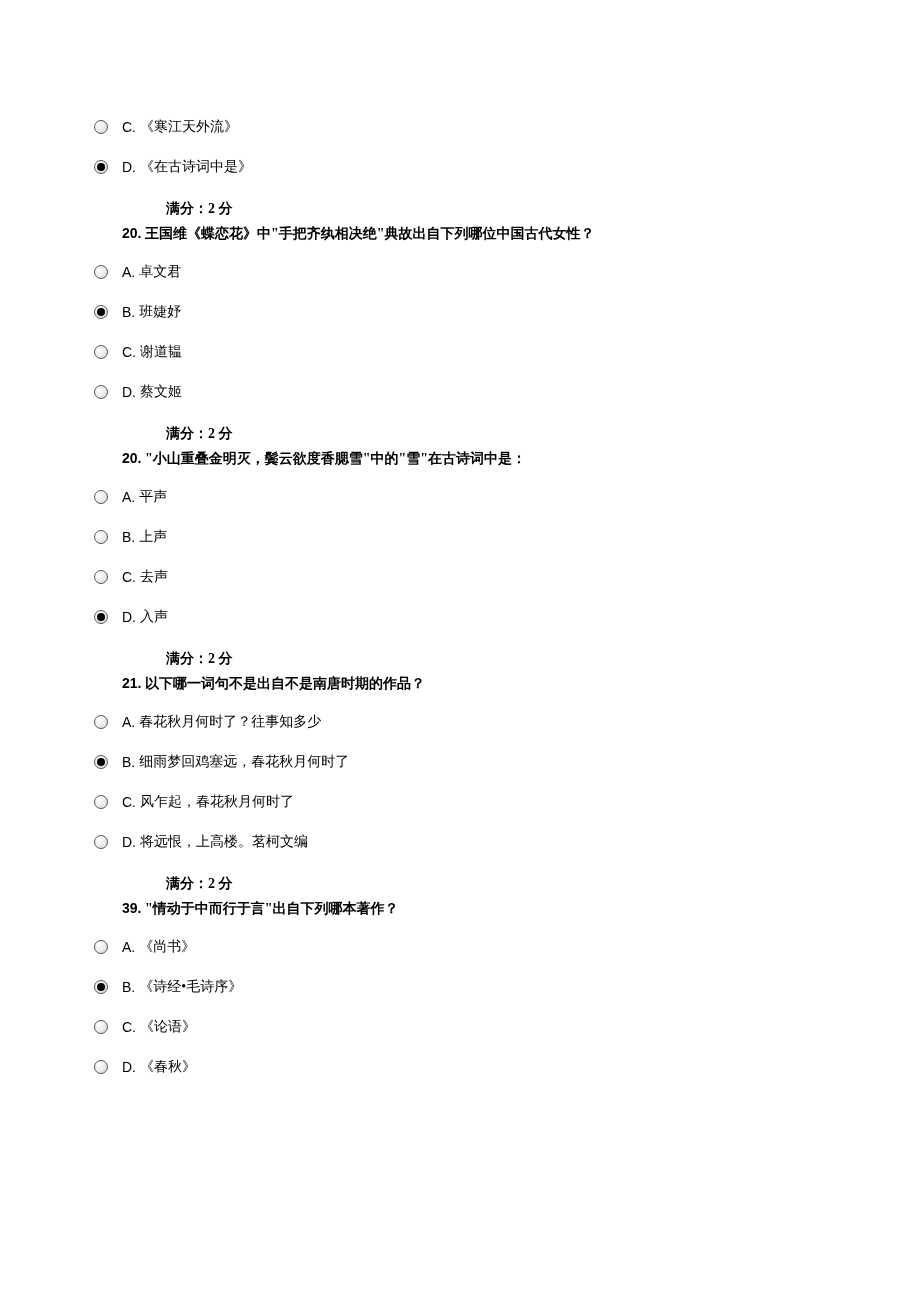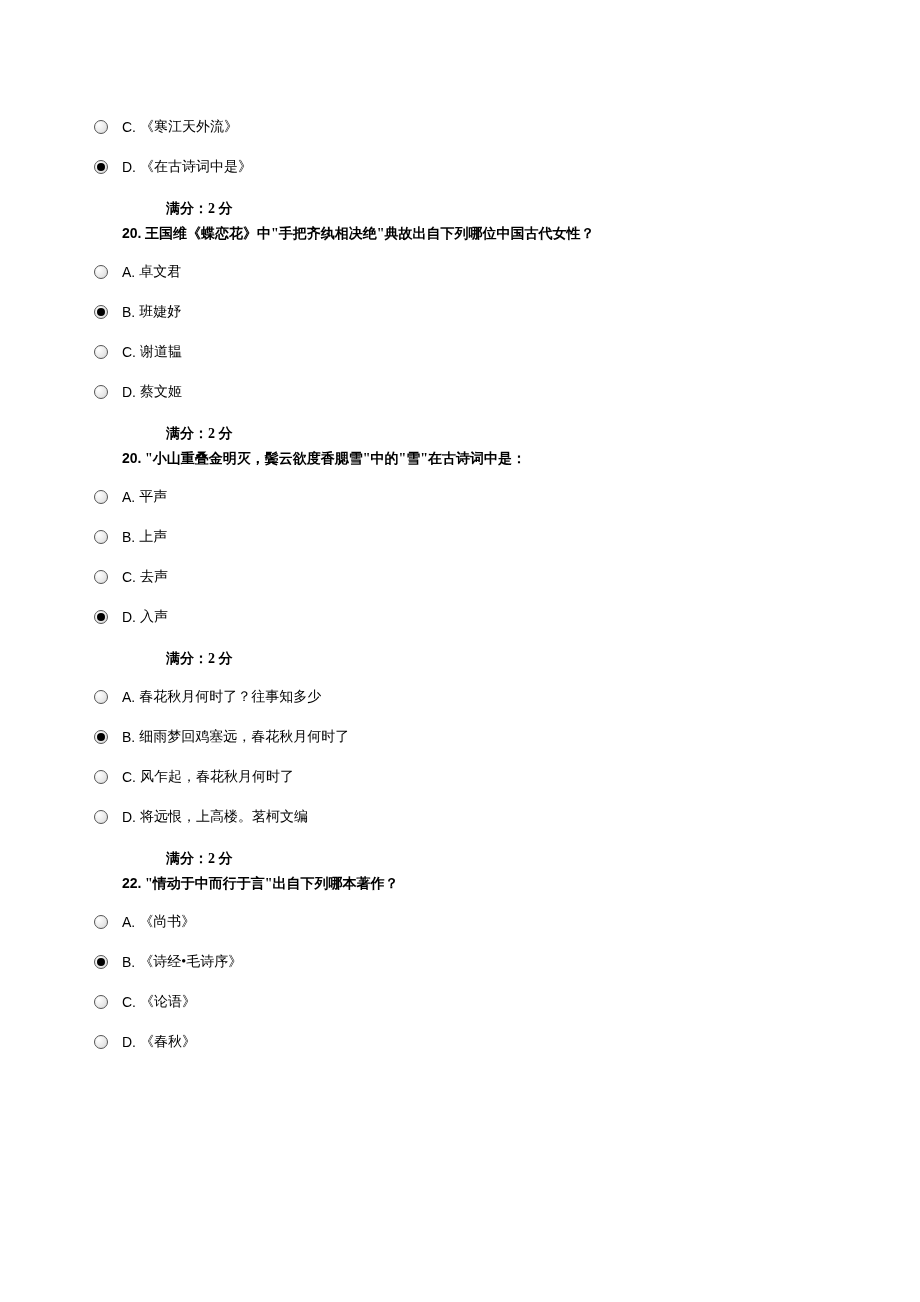--- a/index.html
+++ b/index.html
@@ -129,20 +129,21 @@
         <span class="opt-label">C.</span>
         <span class="opt-text">去声</span>
       </div>
       <div class="option-row">
         <span class="radio checked"></span>
         <span class="opt-label">D.</span>
         <span class="opt-text">入声</span>
       </div>
       <div class="info-block">
         <div class="score">满分：2 分</div>
+        <div><span class="q-num">21.</span><span class="q-text"> 以下哪一词句不是出自不是南唐时期的作品？</span></div>
       </div>
       <div class="option-row">
         <span class="radio"></span>
         <span class="opt-label">A.</span>
         <span class="opt-text">春花秋月何时了？往事知多少</span>
       </div>
       <div class="option-row">
         <span class="radio checked"></span>
         <span class="opt-label">B.</span>
         <span class="opt-text">细雨梦回鸡塞远，春花秋月何时了</span>
@@ -152,21 +153,21 @@
         <span class="opt-label">C.</span>
         <span class="opt-text">风乍起，春花秋月何时了</span>
       </div>
       <div class="option-row">
         <span class="radio"></span>
         <span class="opt-label">D.</span>
         <span class="opt-text">将远恨，上高楼。茗柯文编</span>
       </div>
       <div class="info-block">
         <div class="score">满分：2 分</div>
-        <div><span class="q-num">22.</span><span class="q-text"> "情动于中而行于言"出自下列哪本著作？</span></div>
+        <div><span class="q-num">39.</span><span class="q-text"> "情动于中而行于言"出自下列哪本著作？</span></div>
       </div>
       <div class="option-row">
         <span class="radio"></span>
         <span class="opt-label">A.</span>
         <span class="opt-text">《尚书》</span>
       </div>
       <div class="option-row">
         <span class="radio checked"></span>
         <span class="opt-label">B.</span>
         <span class="opt-text">《诗经•毛诗序》</span>

